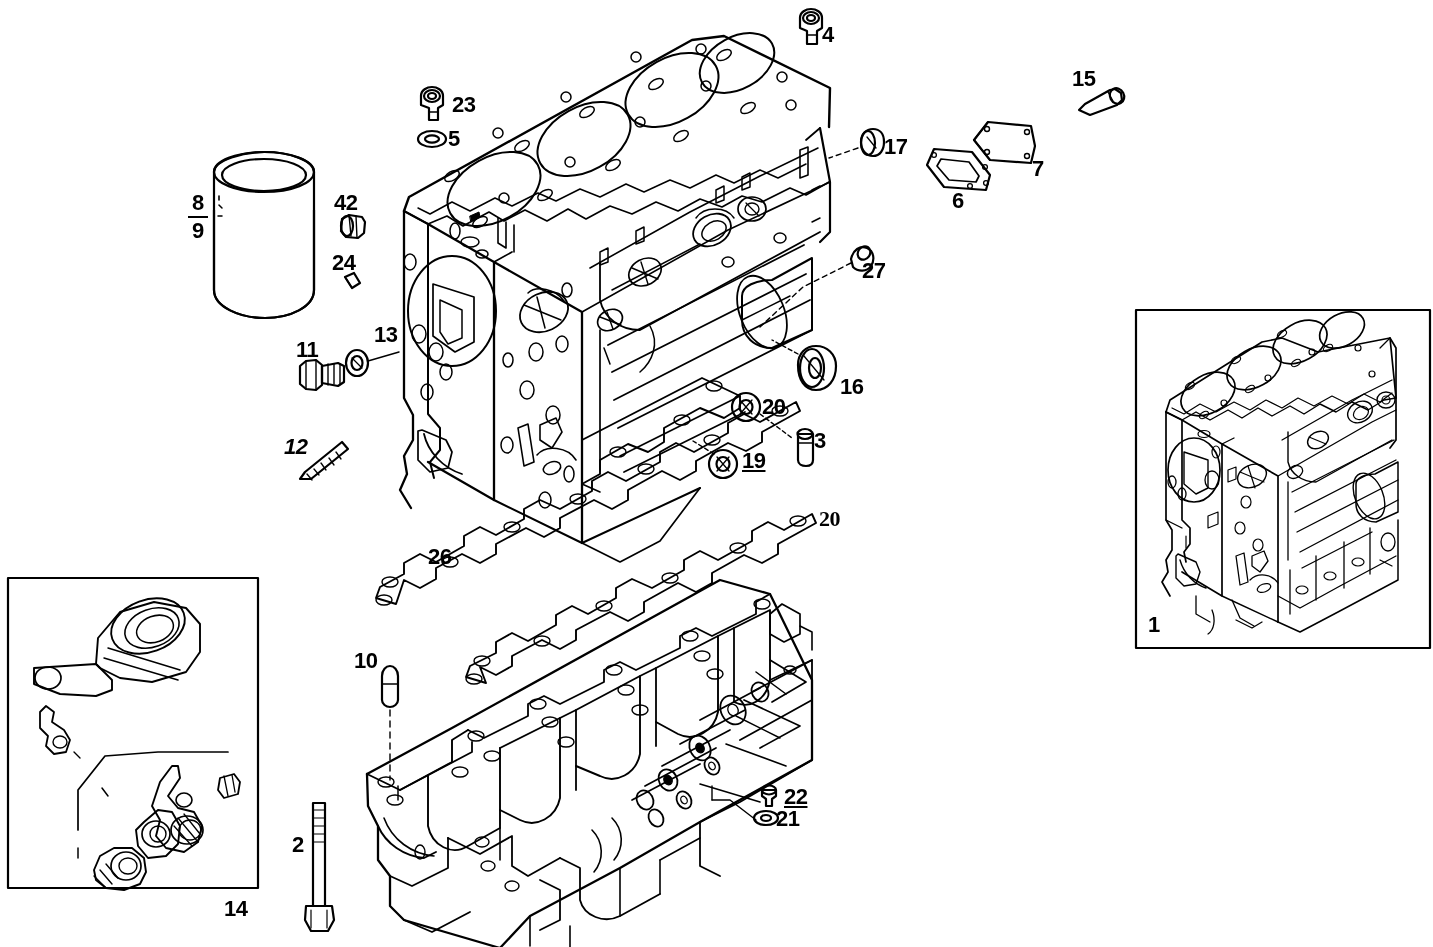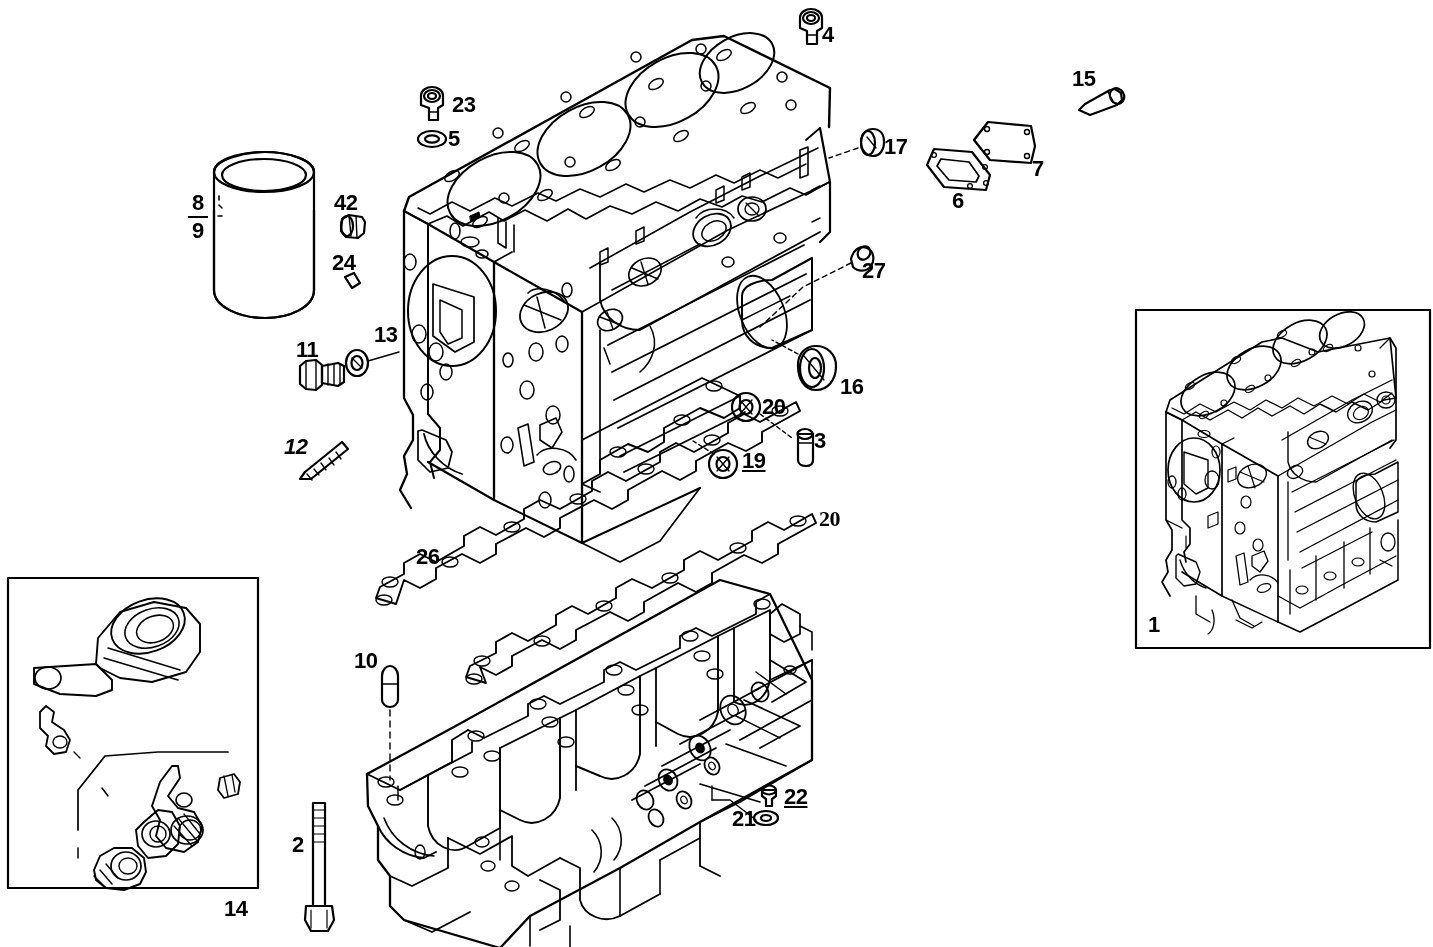--- a/index.html
+++ b/index.html
@@ -635,21 +635,21 @@
 <div class="callout" style="left:332px;top:252px;">24</div>
 <div class="callout" style="left:862px;top:260px;">27</div>
 <div class="callout" style="left:296px;top:339px;">11</div>
 <div class="callout" style="left:338px;top:324px;margin-left:36px;">13</div>
 <div class="callout" style="left:840px;top:376px;">16</div>
 <div class="callout" style="left:762px;top:396px;">20</div>
 <div class="callout" style="left:814px;top:430px;">3</div>
 <div class="callout" style="left:284px;top:436px;font-style:italic;">12</div>
 <div class="callout" style="left:742px;top:450px;text-decoration:underline;">19</div>
 <div class="callout" style="left:819px;top:508px;font-family:Liberation Serif, serif;">20</div>
-<div class="callout" style="left:416px;top:546px;">26</div>
+<div class="callout" style="left:428px;top:546px;">26</div>
 <div class="callout" style="left:1148px;top:614px;">1</div>
 <div class="callout" style="left:354px;top:650px;">10</div>
 <div class="callout" style="left:784px;top:786px;text-decoration:underline;">22</div>
-<div class="callout" style="left:732px;top:808px;">21</div>
+<div class="callout" style="left:776px;top:808px;">21</div>
 <div class="callout" style="left:292px;top:834px;">2</div>
 <div class="callout" style="left:224px;top:852px;margin-top:46px;">14</div>
 
 </div>
 
 </body></html>

